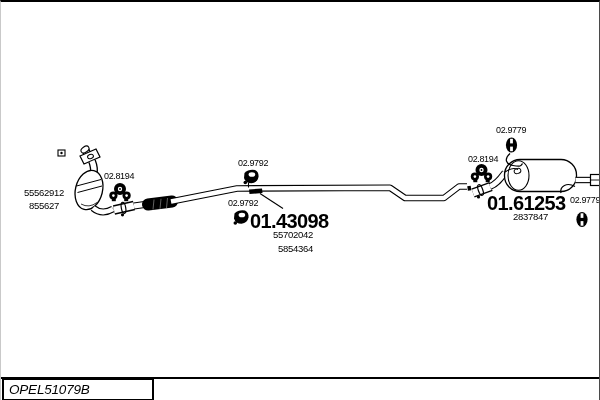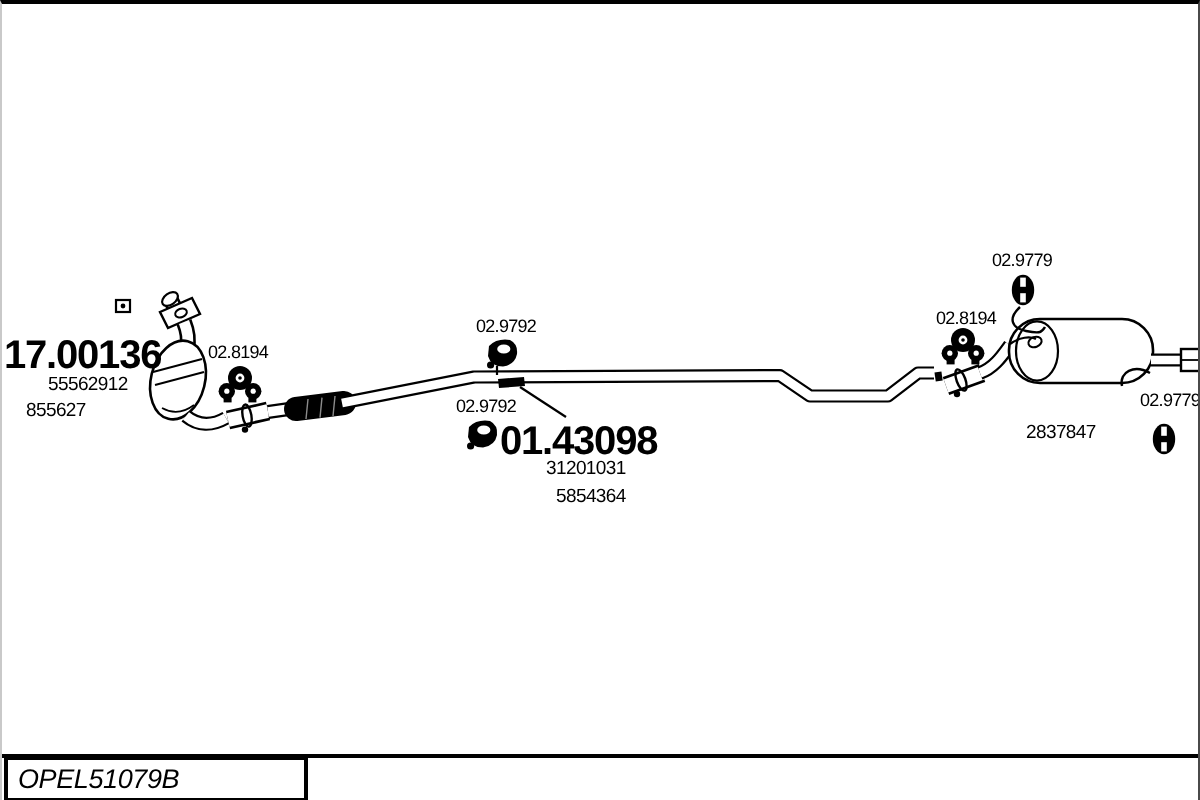--- a/index.html
+++ b/index.html
@@ -119,28 +119,28 @@
     </g>
 
     <use href="#ic-clamp" x="119" y="190"></use>
     <use href="#ic-hanger" x="250.5" y="174.5"></use>
     <use href="#ic-hanger" x="240.5" y="215"></use>
     <use href="#ic-clamp" x="480.5" y="171"></use>
     <use href="#ic-grommet" x="510.5" y="143"></use>
     <use href="#ic-grommet" x="581" y="217.5"></use>
   </svg>
 
-  <div class="lbl num-lg" style="left:1px;top:166px">17.00136</div>
   <div class="lbl num-sm" style="left:23px;top:186px">55562912</div>
-  <div class="lbl num-sm" style="left:12px;top:199px">855627</div>
+  <div class="lbl num-sm" style="left:28px;top:199px">855627</div>
 
   <div class="lbl num-lg" style="left:249px;top:209px">01.43098</div>
-  <div class="lbl num-sm" style="left:272px;top:228px">31201031</div>
+  <div class="lbl num-sm" style="left:272px;top:228px">55702042</div>
   <div class="lbl num-sm" style="left:277px;top:242px">5854364</div>
 
+  <div class="lbl num-lg" style="left:486px;top:191px">01.61253</div>
   <div class="lbl num-sm" style="left:512px;top:210px">2837847</div>
 
   <div class="lbl code" style="left:103px;top:170px">02.8194</div>
   <div class="lbl code" style="left:237px;top:157px">02.9792</div>
   <div class="lbl code" style="left:227px;top:197px">02.9792</div>
   <div class="lbl code" style="left:467px;top:153px">02.8194</div>
   <div class="lbl code" style="left:495px;top:124px">02.9779</div>
   <div class="lbl code" style="left:569px;top:194px">02.9779</div>
 
   <div class="footer-line"></div>

